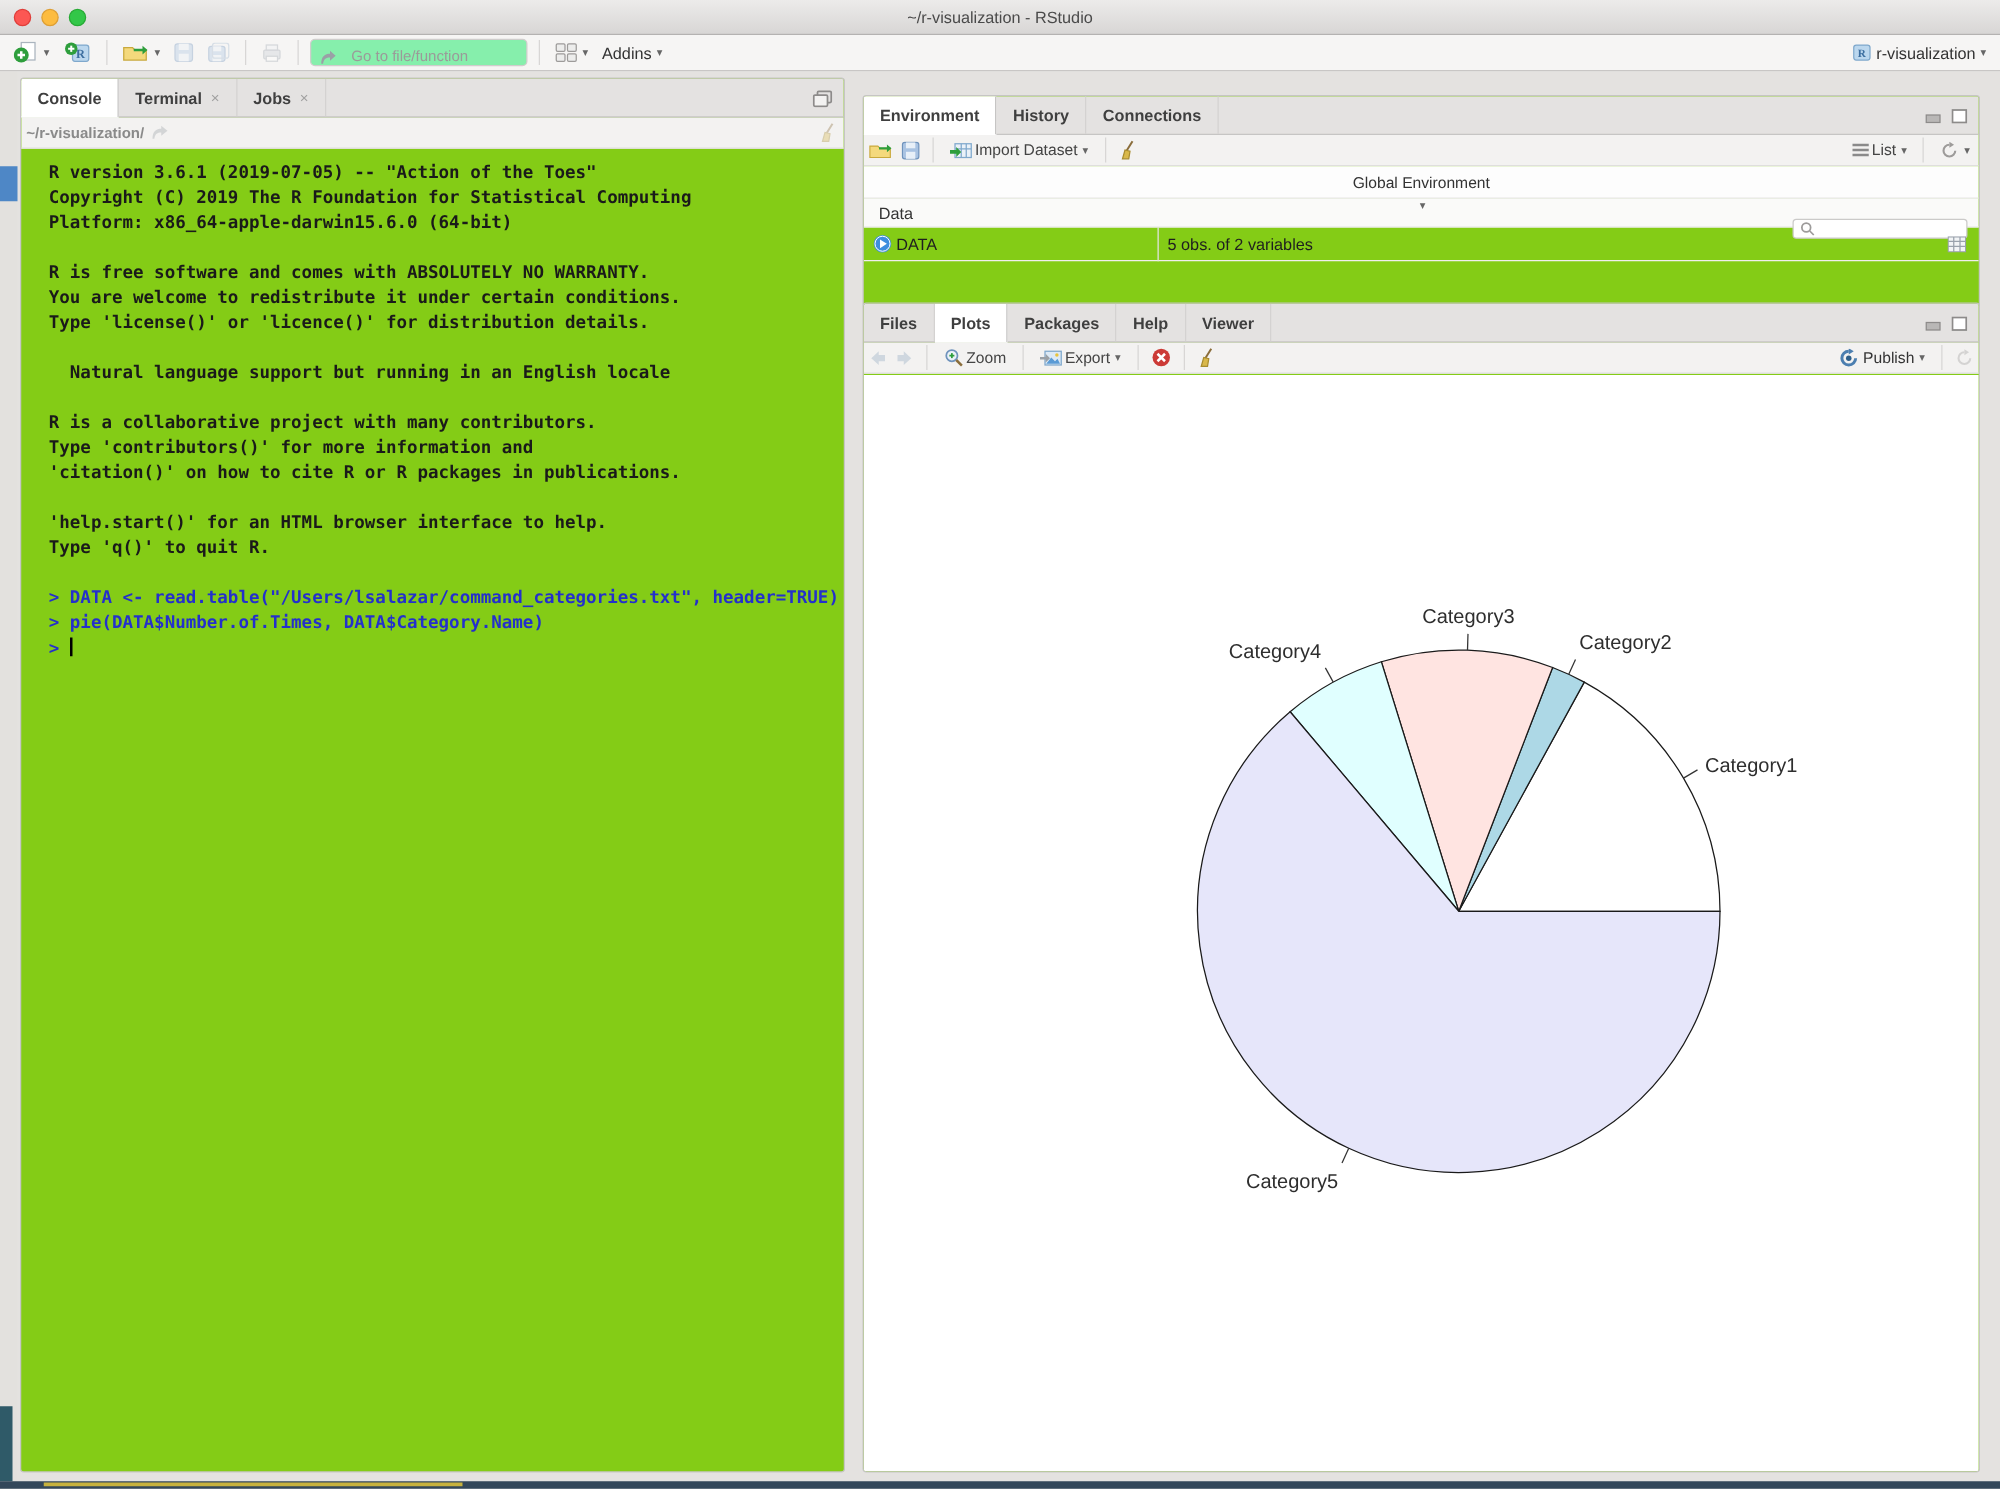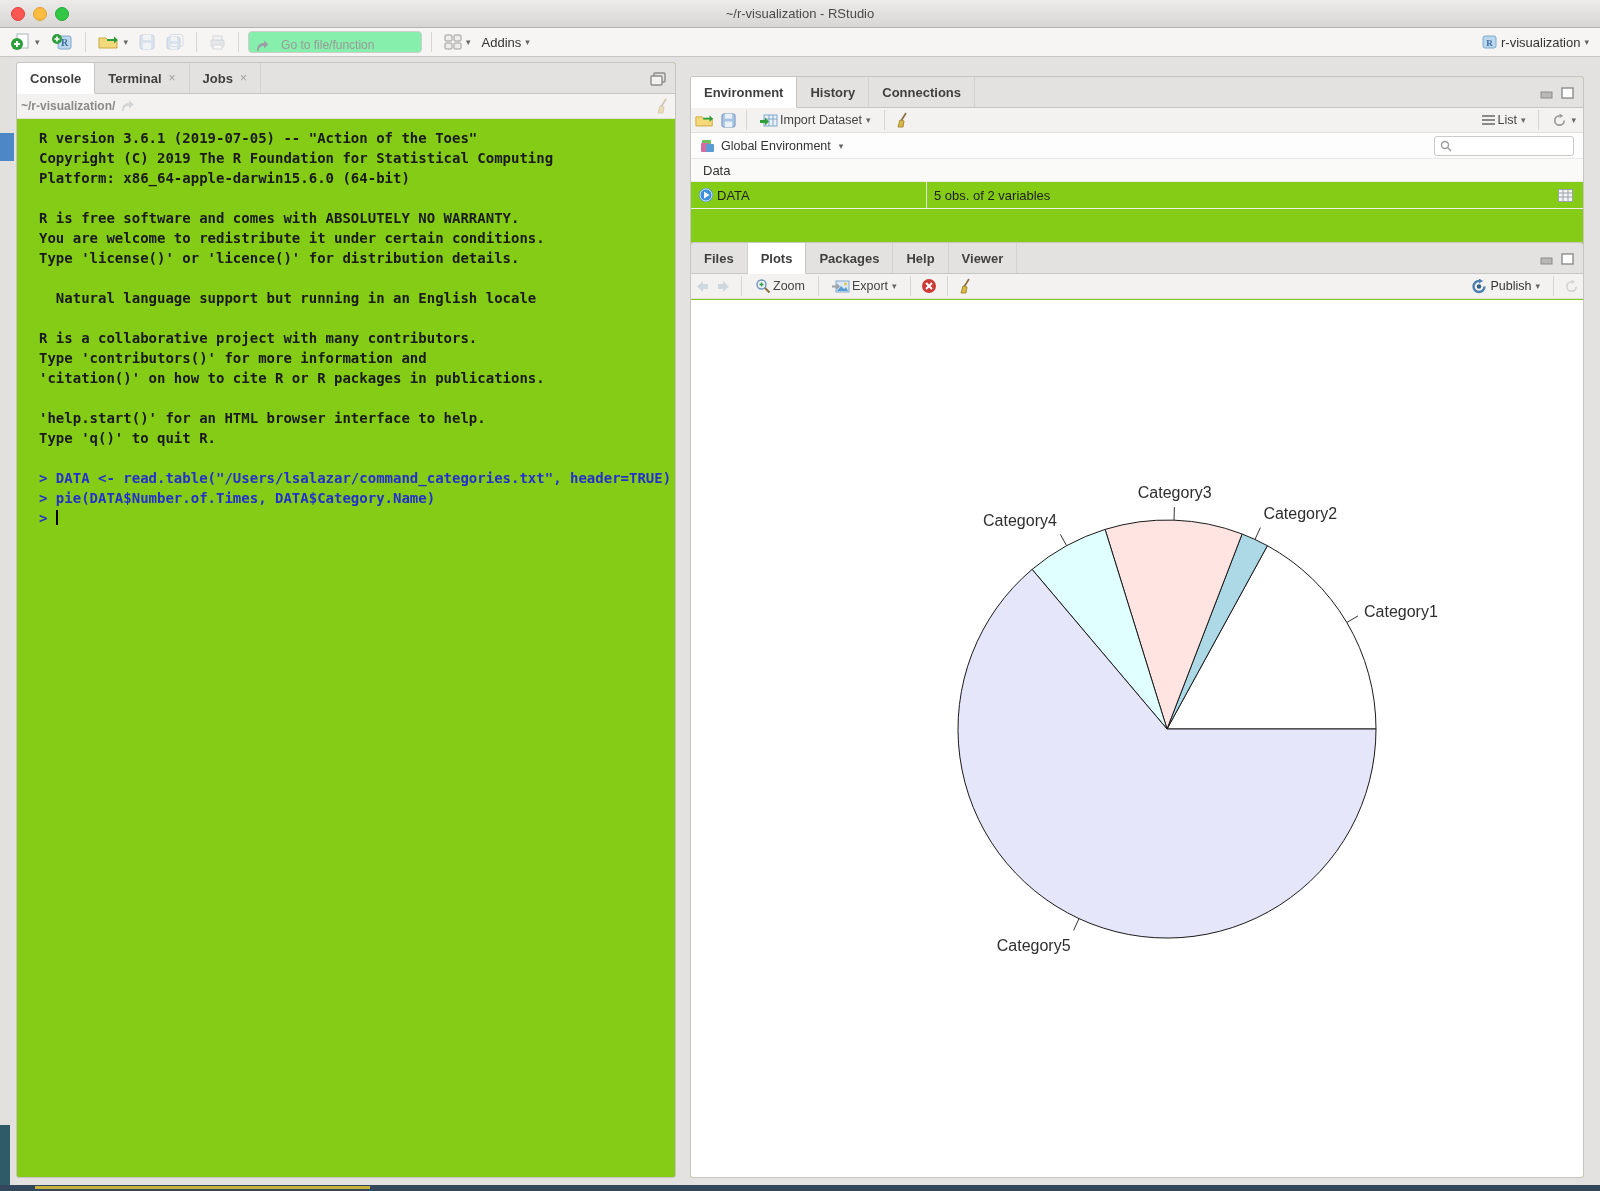--- a/index.html
+++ b/index.html
@@ -60,21 +60,21 @@
   
   .console-body { padding:11px 0 0 22px; font-family:"DejaVu Sans Mono", monospace;
                   font-size:14px; color:#1A1A1A; }
   .cline { height:20px; white-space:pre;font-weight:bold; }
   .cline.cmd { color:#2430CC; }
   .cursor { display:inline-block; width:2px; height:15px; background:#000; vertical-align:-2px; }
   .path-label { color:#8A8A8A; font-size:12px; font-weight:700; }
 
   
   .scope-row { height:26px; display:flex; align-items:center; gap:6px; padding:0 9px;
-               border-bottom:1px solid #E7E6E5; font-size:12.5px; color:#333; background:#FDFDFD; }
+               border-bottom:1px solid #E7E6E5; font-size:12.5px; color:#333; background:#FDFDFD;flex-direction:column; }
   .search-box { margin-left:auto; width:140px; height:20px; border:1px solid #CBCAC9; border-radius:3px;
                 background:#FFF; display:flex; align-items:center; padding:0 5px; gap:4px; }
   .search-box input { border:none; outline:none; width:110px; font-size:12px; background:transparent; }
   .section-row { height:23px; line-height:23px; padding:0 12px; font-size:13px; color:#333;
                  background:#FAFAF9; border-bottom:1px solid #ECEBEA; }
   .data-row { height:27px; display:flex; align-items:center; border-bottom:1px solid #EFEEED;
               font-size:13px; color:#1F1F1F; position:relative; }
   .data-row .nm { margin-left:26px; }
   .data-row .col-div { position:absolute; left:235px; top:0; width:1px; height:27px; background:#E4E3E2; }
   .data-row .val { position:absolute; left:243px; }

